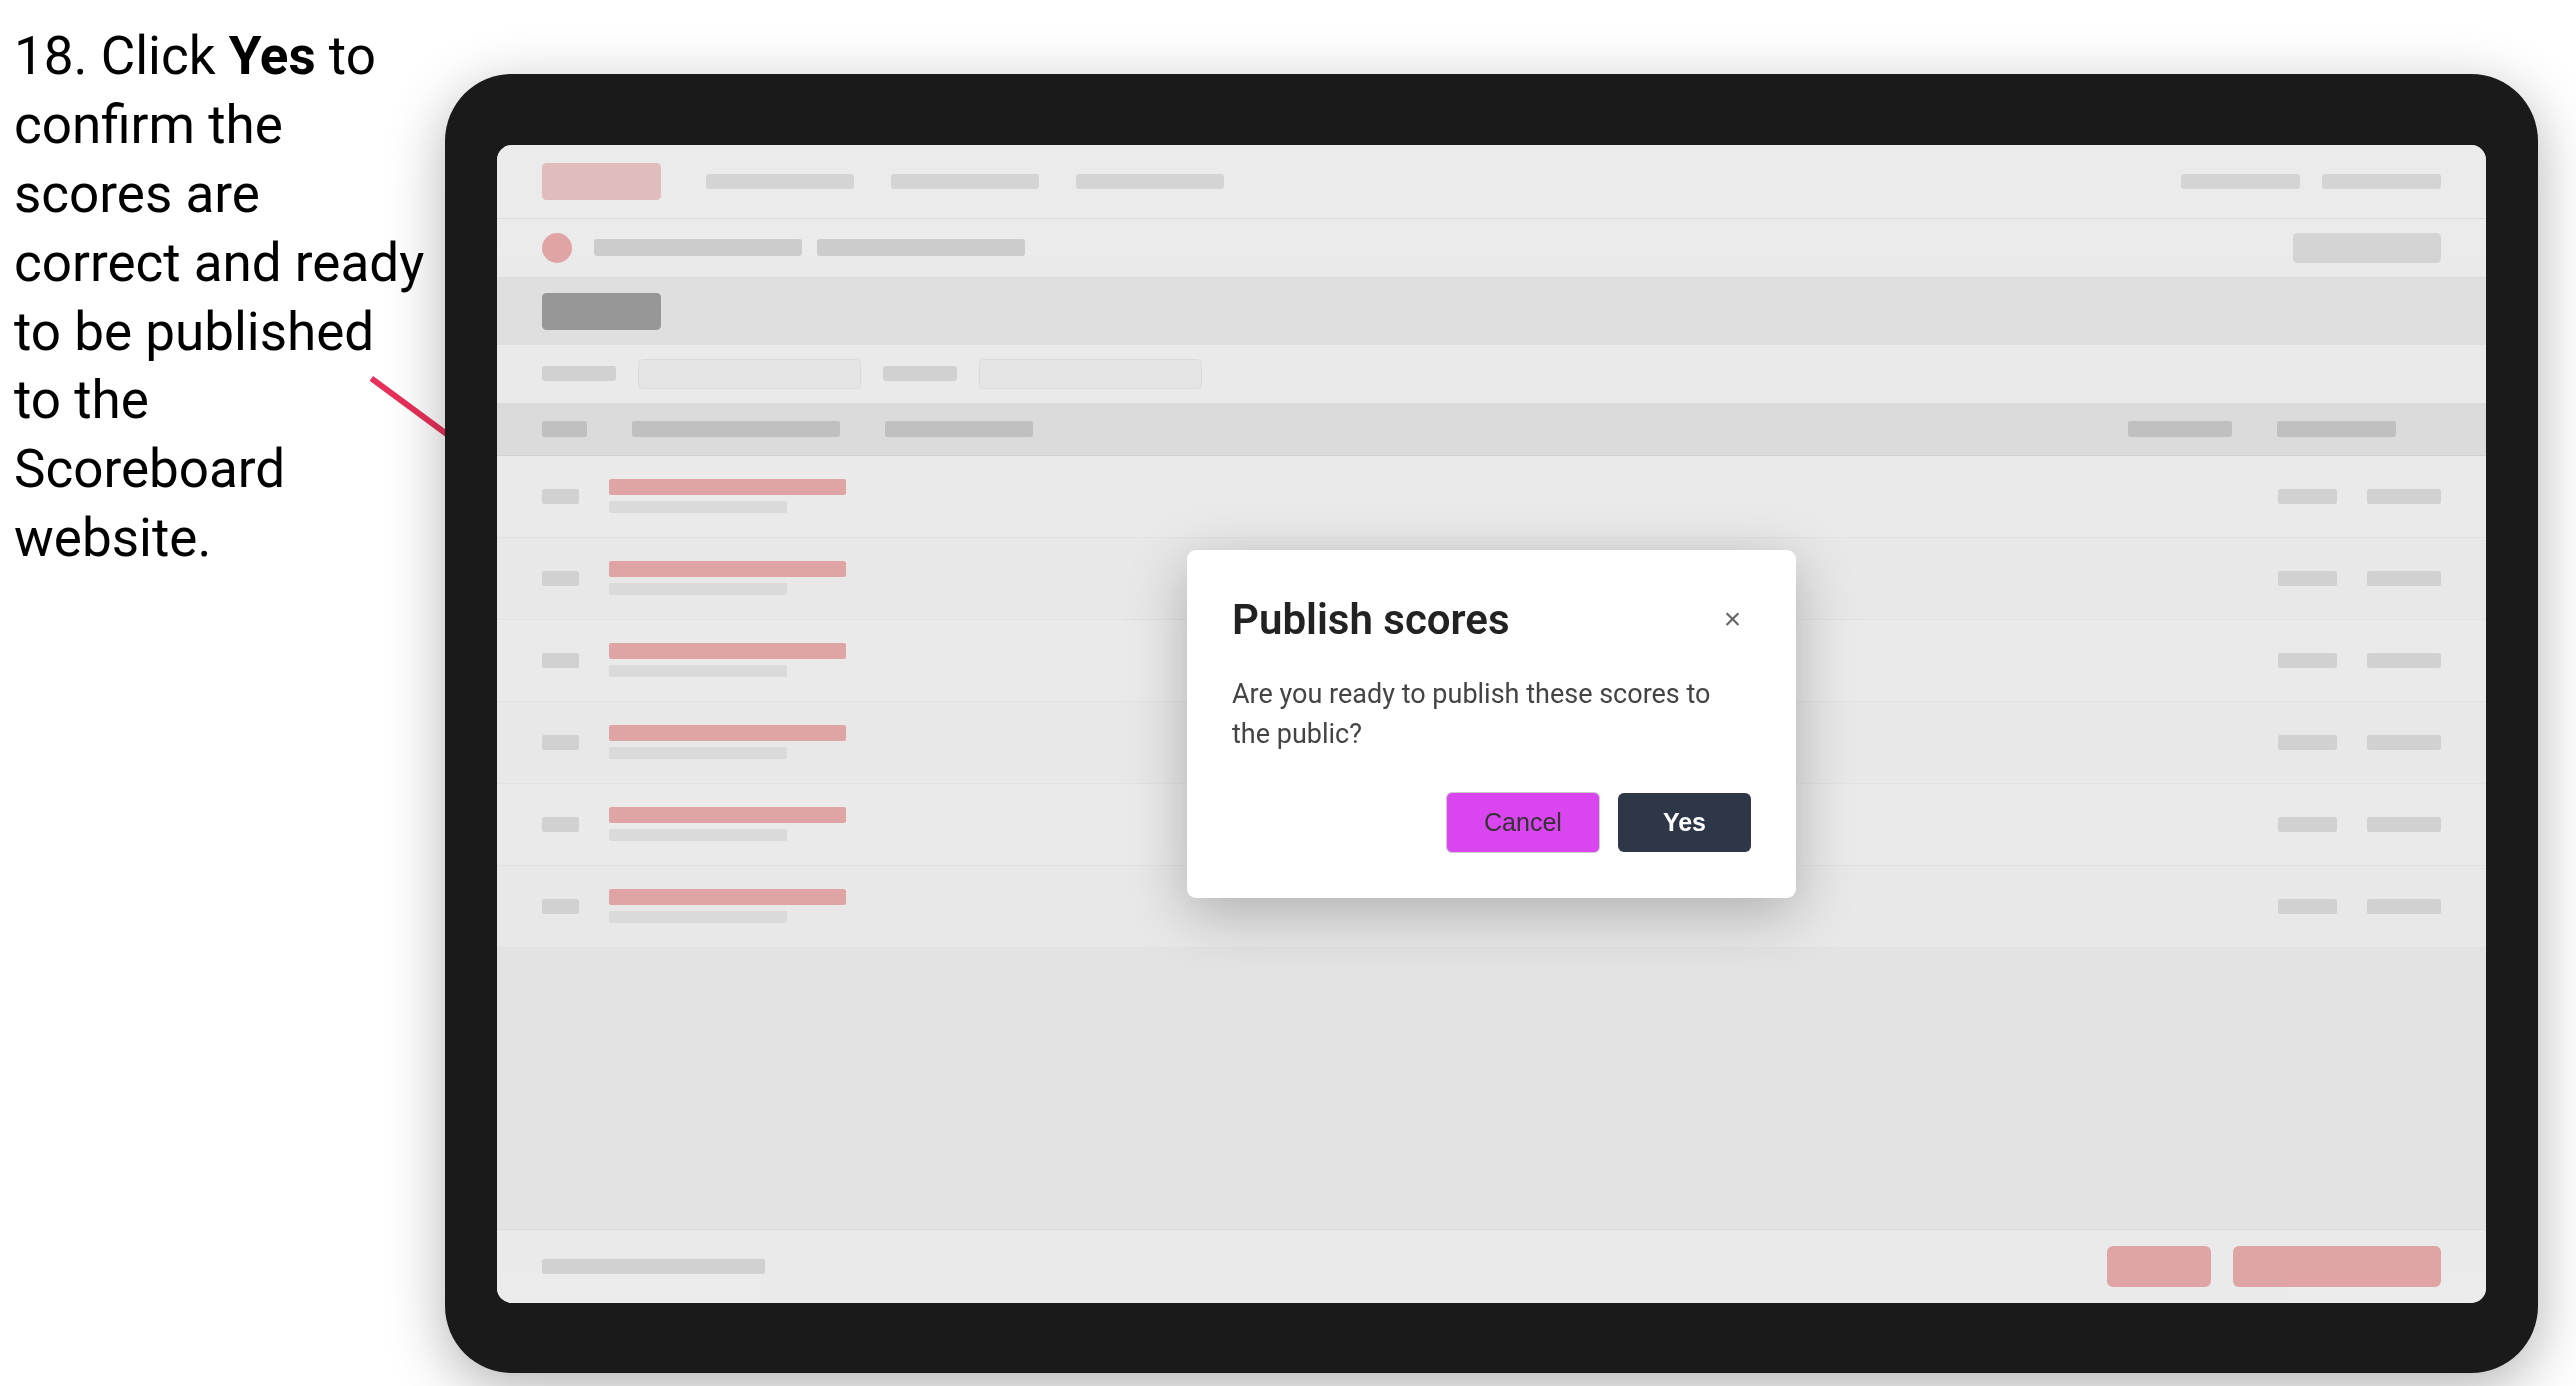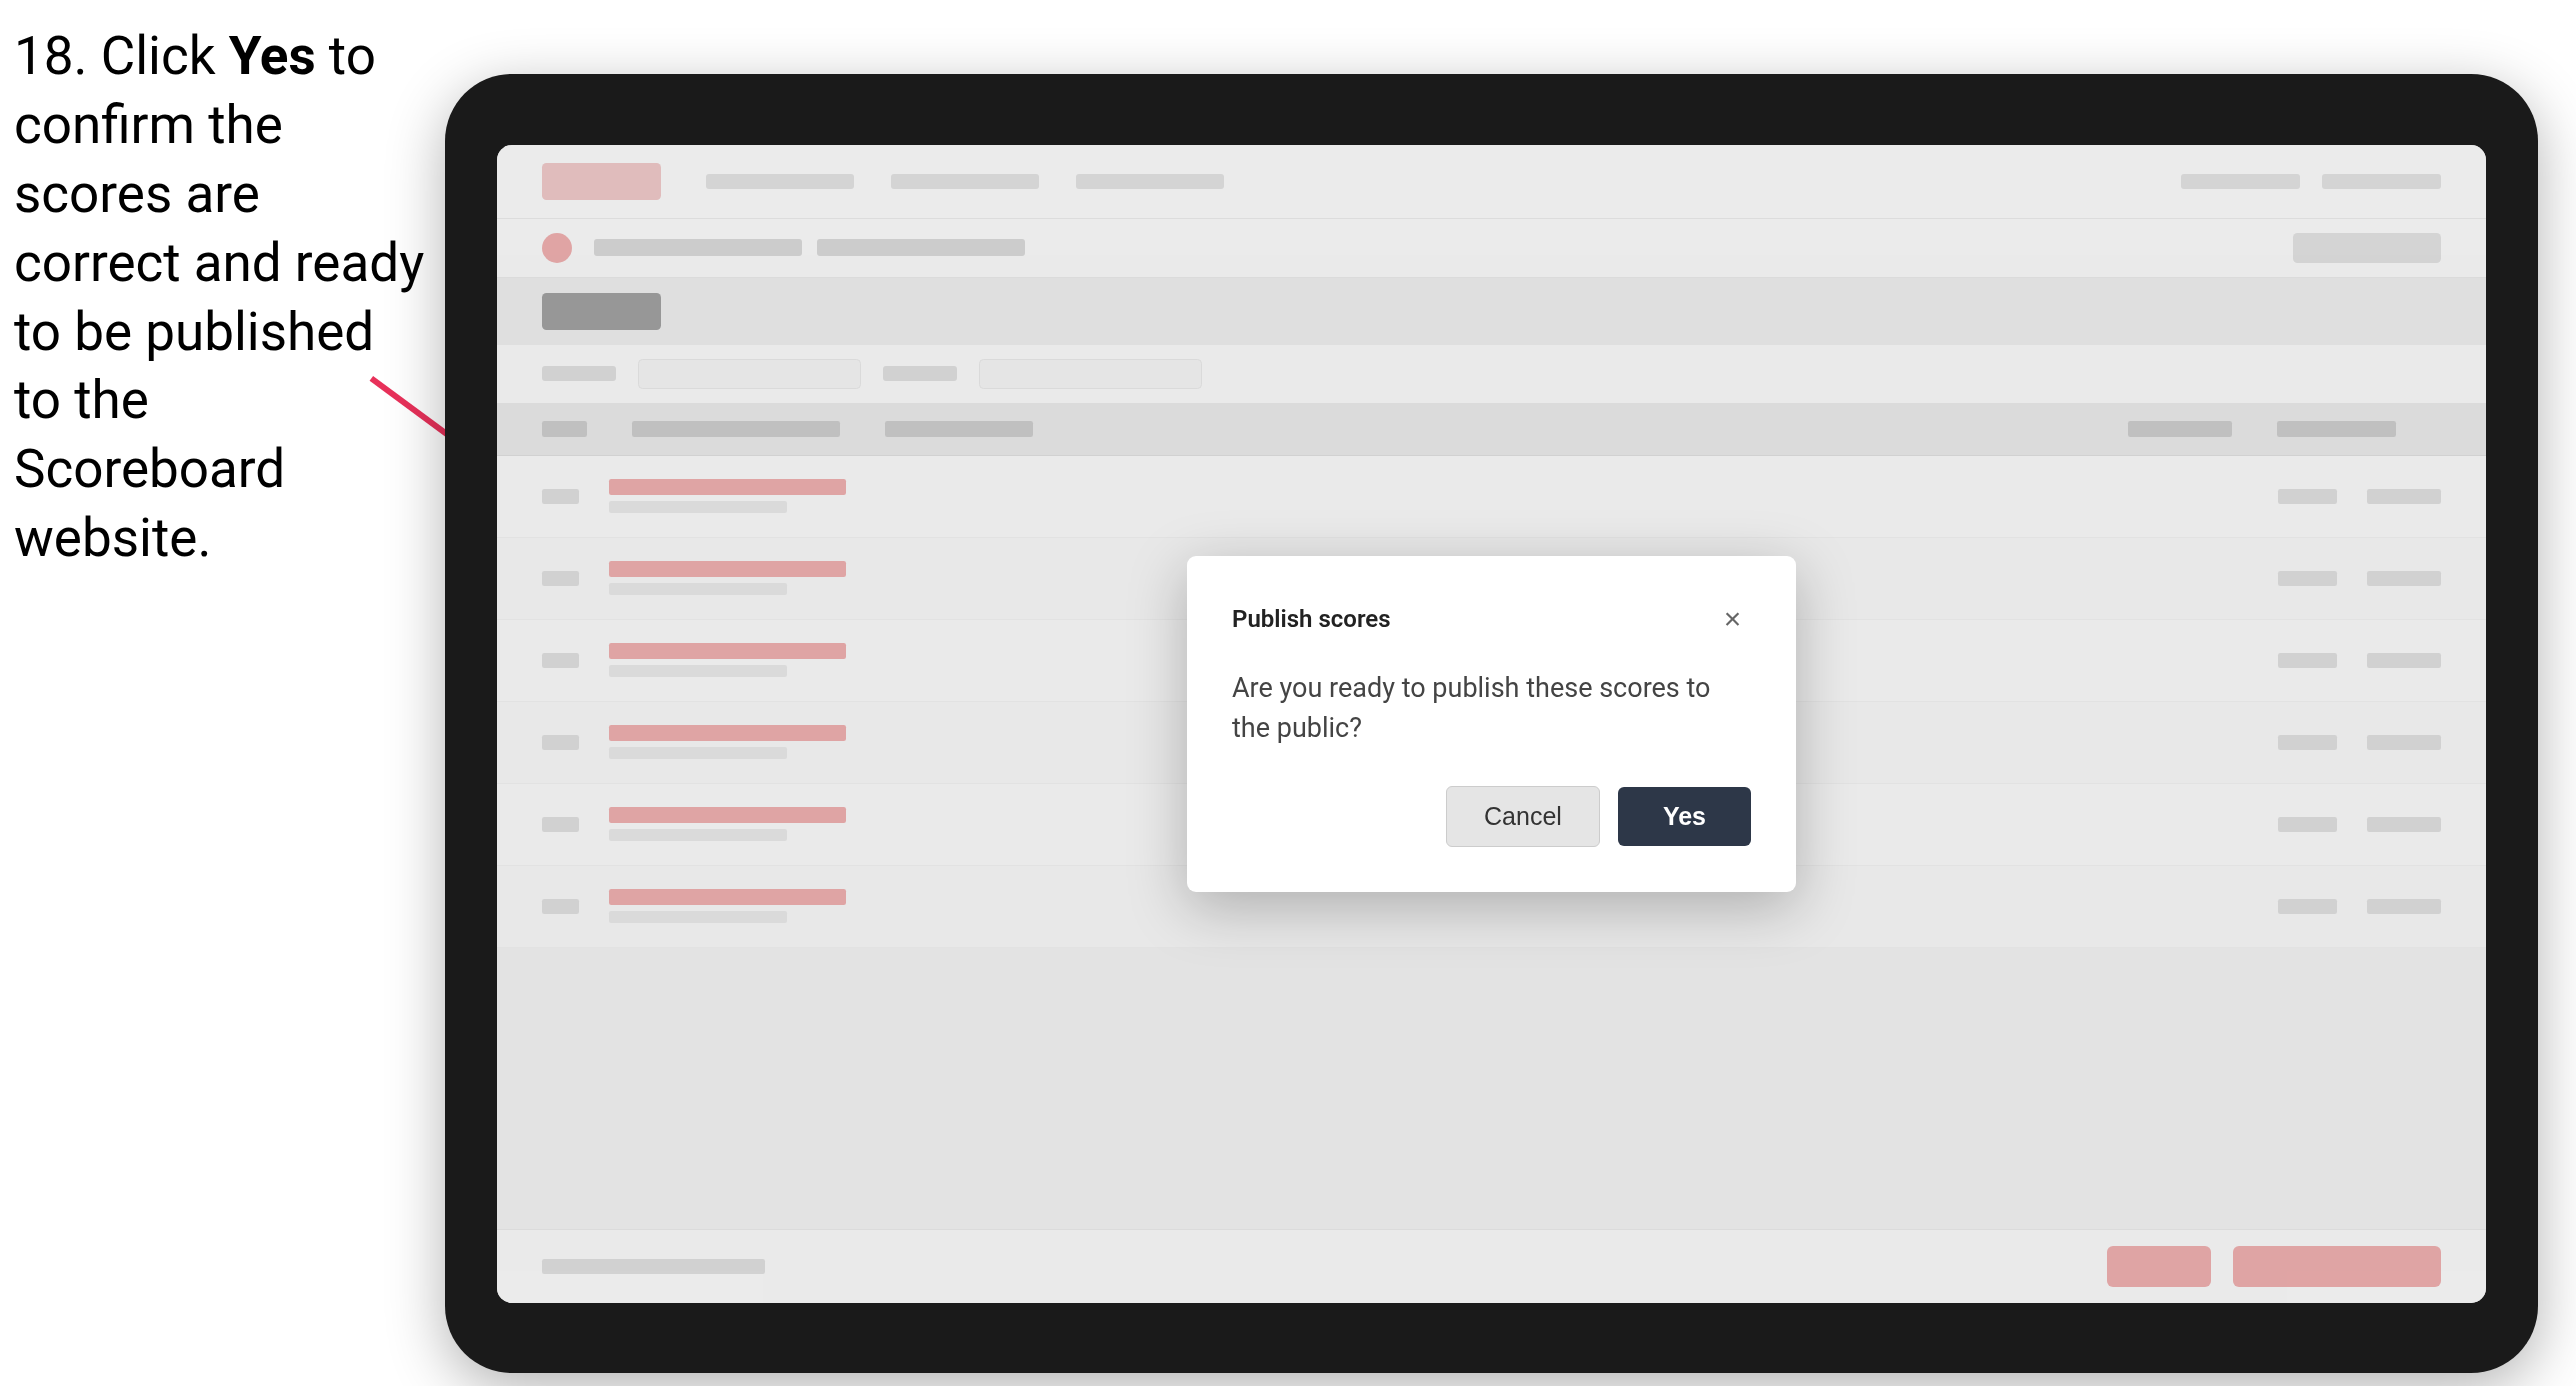--- a/index.html
+++ b/index.html
@@ -310,21 +310,21 @@
     }
 
     .modal-header {
       display: flex;
       align-items: center;
       justify-content: space-between;
       margin-bottom: 30px;
     }
 
     .modal-title {
-      font-size: 24px;
+      font-size: 42px;
       font-weight: 600;
       color: #222;
     }
 
     .modal-close {
       width: 37px;
       height: 37px;
       display: flex;
       align-items: center;
       justify-content: center;
@@ -345,21 +345,21 @@
     .modal-footer {
       display: flex;
       align-items: center;
       justify-content: flex-end;
       gap: 18px;
     }
 
     .btn-cancel {
       padding: 15px 37px;
       font-size: 25px;
-      background: #e5e5e5;
+      background: #d946ef;
       border: 0.7px solid #ccc;
       border-radius: 6px;
       cursor: pointer;
       color: #333;
     }
 
     .btn-yes {
       padding: 15px 45px;
       font-size: 25px;
       background: #2d3748;

